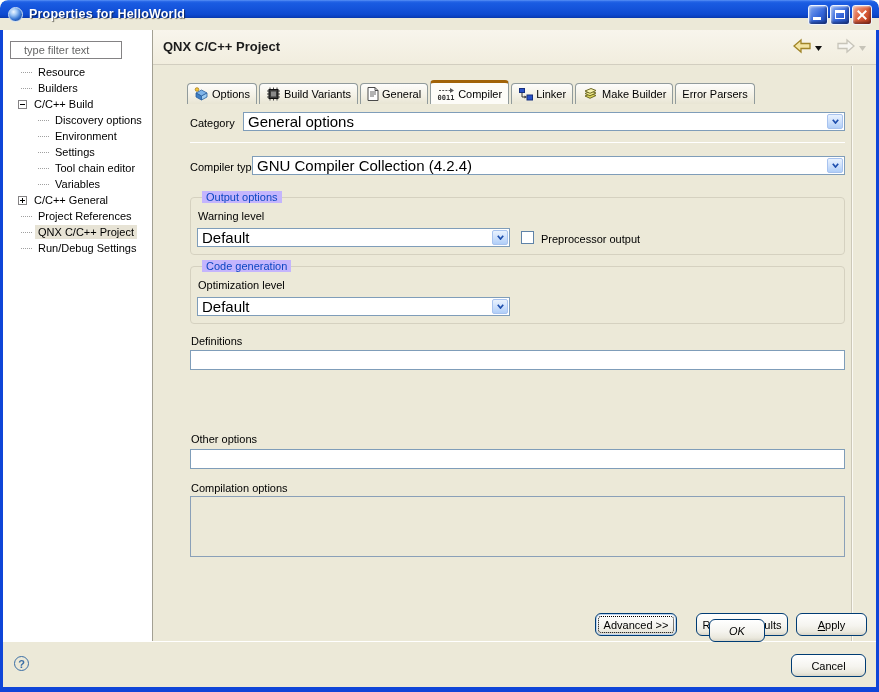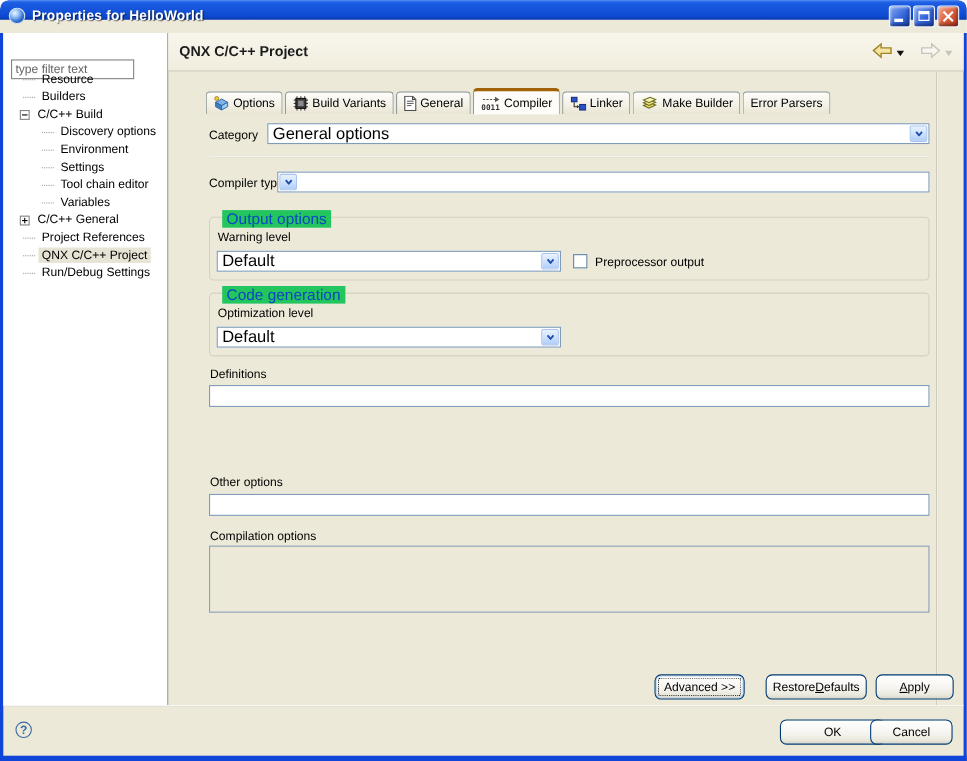--- a/index.html
+++ b/index.html
@@ -35,23 +35,23 @@
   .glyph-max{position:absolute;left:4px;top:4px;width:10px;height:9px;border:1px solid #fff;border-top:3px solid #fff;}
   .glyph-close{position:absolute;left:3px;top:8px;width:12px;height:2px;background:#fff;transform:rotate(45deg);}
   .glyph-close::after{content:"";position:absolute;left:0;top:0;width:12px;height:2px;background:#fff;transform:rotate(-90deg);}
   .frame-left,.frame-right{position:absolute;top:30px;bottom:0;width:3px;background:#0f45d8;}
   .frame-left{left:0;}.frame-right{right:0;}
   .frame-bottom{position:absolute;left:0;right:0;bottom:0;height:5px;background:#0f45d8;}
 
   
   .sidebar{position:absolute;left:3px;top:30px;width:149px;height:611px;background:#fff;}
   .filter-input{
-    position:absolute;left:7px;top:24px;width:112px;height:18px;
+    position:absolute;left:7px;top:11px;width:112px;height:18px;
     border:1px solid #848284;background:#fff;color:#666;font-size:11px;
-    font-family:"Liberation Sans",sans-serif;padding:1px 3px;outline:none;
+    font-family:"Liberation Sans",sans-serif;padding:1px 13px;outline:none;
   }
   .sash{position:absolute;left:152px;top:30px;width:1px;height:611px;background:#a3a093;}
   .tree{position:absolute;left:0;top:34px;width:149px;}
   .tree-item{height:16px;display:flex;align-items:center;white-space:nowrap;cursor:default;}
   .tree-item .dots{border-top:1px dotted #a0a0a0;width:11px;margin-right:3px;}
   .tree-item.l0{padding-left:15px;}
   .tree-item.l0 .dots{margin-left:3px;}
   .tree-item.l1{padding-left:35px;}
   .expander{position:relative;width:9px;height:9px;border:1px solid #848284;background:#fff;margin-right:4px;flex:none;}
   .expander::before{content:"";position:absolute;left:1px;top:3px;width:5px;height:1px;background:#000;}
@@ -78,21 +78,21 @@
     font-size:11px;cursor:default;
   }
   .tab.selected{
     height:24px;background:#fdfcf8;border-top:3px solid #a16207;position:relative;z-index:2;
   }
   .tab-icon{display:flex;align-items:center;}
 
   
   .lbl{position:absolute;font-size:11px;color:#000;white-space:nowrap;}
   .grp{position:absolute;border:1px solid #d5d1c0;border-radius:4px;}
-  .grp-legend{position:absolute;top:-7px;left:11px;background:#22c55e;padding:0 4px;font-size:14px;color:#0b46c2;white-space:nowrap;}
+  .grp-legend{position:absolute;top:-7px;left:11px;background:#c4b5fd;padding:0 4px;font-size:11px;color:#0b46c2;white-space:nowrap;}
   .xp-combo{
     position:absolute;height:19px;background:#fff;border:1px solid #7f9db9;
     display:flex;align-items:center;cursor:default;
   }
   .xp-combo .val{flex:1;padding:0 4px;white-space:nowrap;overflow:hidden;font-size:15px;}
   .xp-combo .arrow-btn{
     width:16px;align-self:stretch;margin:1px;flex:none;
     background:linear-gradient(180deg,#e9f2fe 0%,#cfe1fb 50%,#b0cef8 100%);
     border:1px solid #a8c3ef;border-radius:2px;
     display:flex;align-items:center;justify-content:center;
@@ -306,20 +306,21 @@
     <span class="arrow-btn">
       <svg width="7" height="5" viewBox="0 0 7 5">
           <path d="M0.8 0.8 L3.5 4 L6.2 0.8" stroke="#1e4fae" stroke-width="1.7" fill="none"></path>
         </svg>
     </span>
   </div>
   <div class="hsep" style="left:190px;top:142px;width:655px;"></div>
 
   <span class="lbl" style="left:190px;top:161px;">Compiler type:</span>
   <div class="xp-combo" style="left:252px;top:156px;width:593px;">
+    <span class="val">GNU Compiler Collection (4.2.4)</span>
     <span class="arrow-btn">
       <svg width="7" height="5" viewBox="0 0 7 5">
           <path d="M0.8 0.8 L3.5 4 L6.2 0.8" stroke="#1e4fae" stroke-width="1.7" fill="none"></path>
         </svg>
     </span>
   </div>
 
   <div class="grp" style="left:190px;top:197px;width:655px;height:58px;">
     <span class="grp-legend">Output options</span>
   </div>
@@ -360,15 +361,15 @@
   <div class="content-edge"></div>
 
   <button class="xp-btn focused" style="left:595px;top:613px;width:82px;">Advanced &gt;&gt;</button>
   <button class="xp-btn" style="left:696px;top:613px;width:92px;">Restore <u>D</u>efaults</button>
   <button class="xp-btn" style="left:796px;top:613px;width:71px;"><u>A</u>pply</button>
 
   <div class="hsep" style="left:3px;top:641px;width:873px;"></div>
   <div class="help-circle">
       <span>?</span>
     </div>
-  <button class="xp-btn" style="left:709px;top:654px;width:96px;">OK</button>
+  <button class="xp-btn" style="left:709px;top:619px;width:56px;font-style:italic;">OK</button>
   <button class="xp-btn" style="left:791px;top:654px;width:75px;">Cancel</button>
 </div>
 
 </body></html>

